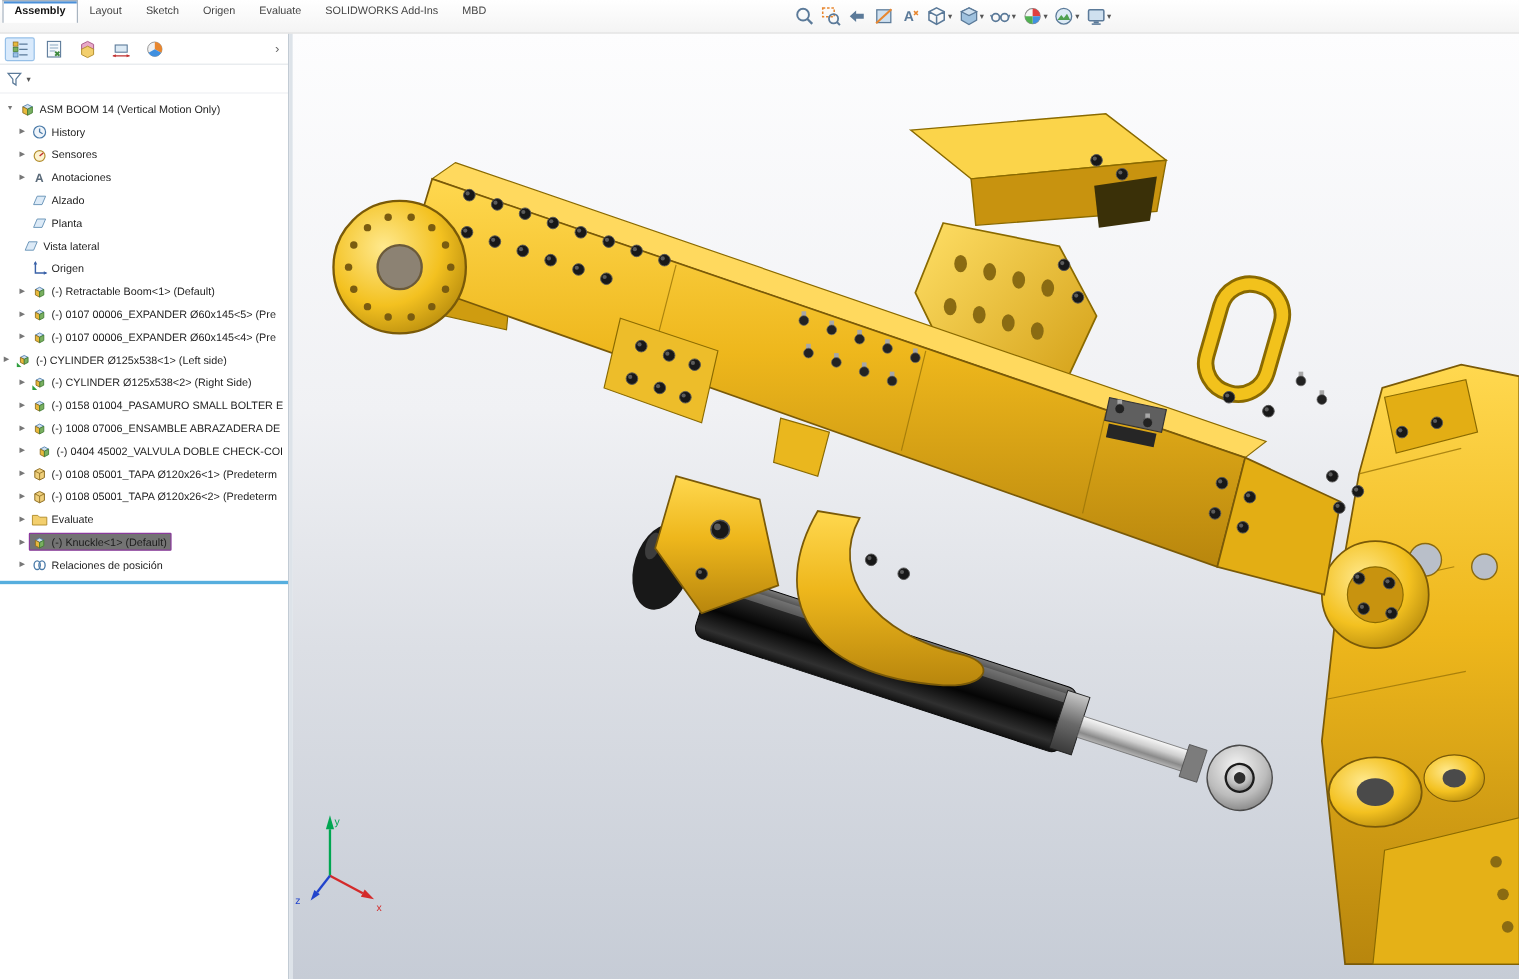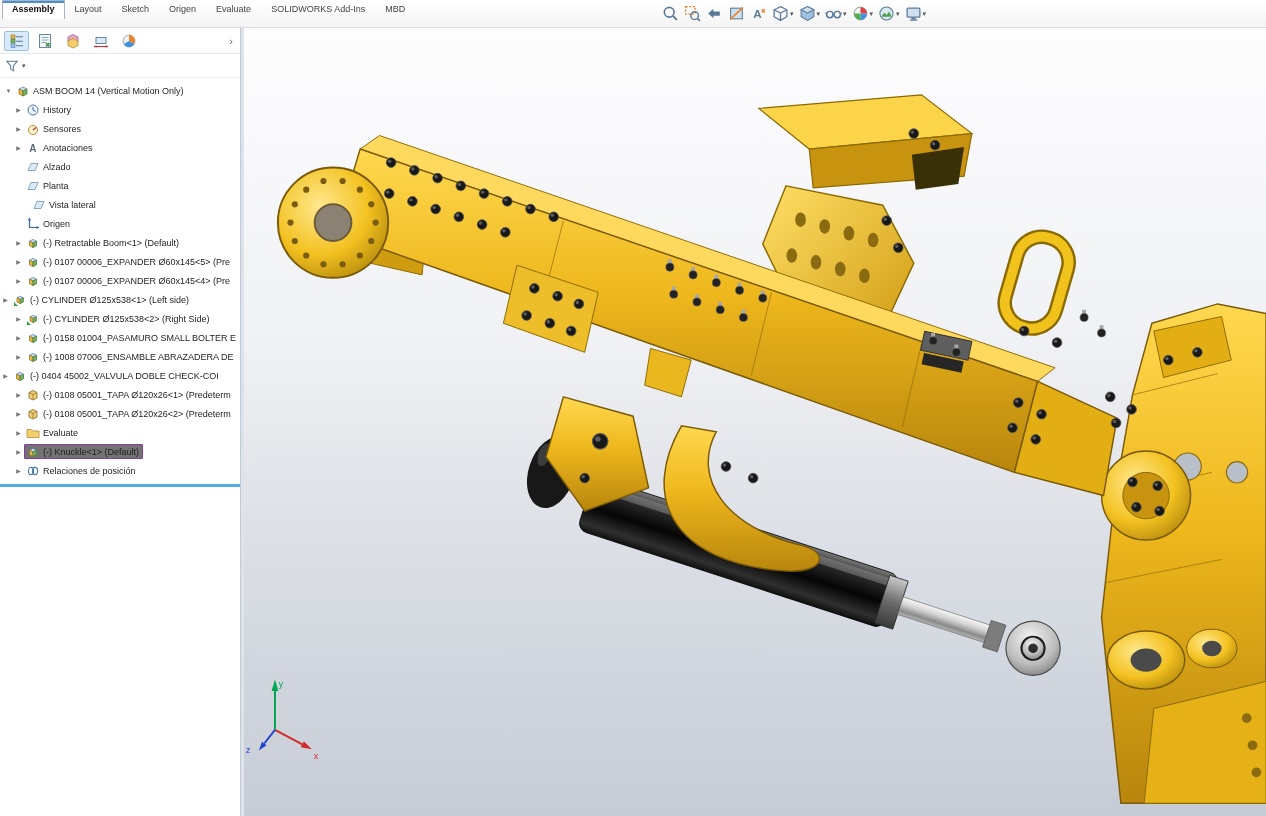--- a/index.html
+++ b/index.html
@@ -259,21 +259,21 @@
           </div>
           <div class="tree-row" style="padding-left: 13px; text-align: center;">
             <span class="arrow"></span>
             <span class="hl">
               <span class="t-icon"><svg viewBox="0 0 14 14">
                   <path d="M2,10.5 L5,3.5 L12,3.5 L9,10.5 Z" fill="#d8e8f6" fill-opacity="0.9" stroke="#6a94b8" stroke-width="0.8"></path>
                 </svg></span>
               <span class="t-label">Planta</span>
             </span>
           </div>
-          <div class="tree-row" style="padding-left: 19px;">
+          <div class="tree-row" style="padding-left: 6px;">
             <span class="arrow"></span>
             <span class="hl">
               <span class="t-icon"><svg viewBox="0 0 14 14">
                   <path d="M2,10.5 L5,3.5 L12,3.5 L9,10.5 Z" fill="#d8e8f6" fill-opacity="0.9" stroke="#6a94b8" stroke-width="0.8"></path>
                 </svg></span>
               <span class="t-label">Vista lateral</span>
             </span>
           </div>
           <div class="tree-row" style="padding-left: 13px;">
             <span class="arrow"></span>
@@ -357,21 +357,21 @@
             <span class="arrow">▶</span>
             <span class="hl">
               <span class="t-icon"><svg viewBox="0 0 14 14">
                   <path d="M3.5,5.2 L7,3.4 L10.5,5.2 L7,7 Z" fill="#cfe0ef" stroke="#4a7aa8" stroke-width="0.7"></path>
                   <path d="M3.5,5.2 L7,7 L7,11.6 L3.5,9.8 Z" fill="#e8b93c" stroke="#8a6a1f" stroke-width="0.7"></path>
                   <path d="M10.5,5.2 L7,7 L7,11.6 L10.5,9.8 Z" fill="#79b060" stroke="#3f7a30" stroke-width="0.7"></path>
                 </svg></span>
               <span class="t-label">(-) 1008 07006_ENSAMBLE ABRAZADERA DE</span>
             </span>
           </div>
-          <div class="tree-row" style="">
+          <div class="tree-row" style="padding-left: 13px; justify-content: space-between;">
             <span class="arrow">▶</span>
             <span class="hl">
               <span class="t-icon"><svg viewBox="0 0 14 14">
                   <path d="M3.5,5.2 L7,3.4 L10.5,5.2 L7,7 Z" fill="#cfe0ef" stroke="#4a7aa8" stroke-width="0.7"></path>
                   <path d="M3.5,5.2 L7,7 L7,11.6 L3.5,9.8 Z" fill="#e8b93c" stroke="#8a6a1f" stroke-width="0.7"></path>
                   <path d="M10.5,5.2 L7,7 L7,11.6 L10.5,9.8 Z" fill="#79b060" stroke="#3f7a30" stroke-width="0.7"></path>
                 </svg></span>
               <span class="t-label">(-) 0404 45002_VALVULA DOBLE CHECK-COI</span>
             </span>
           </div>

